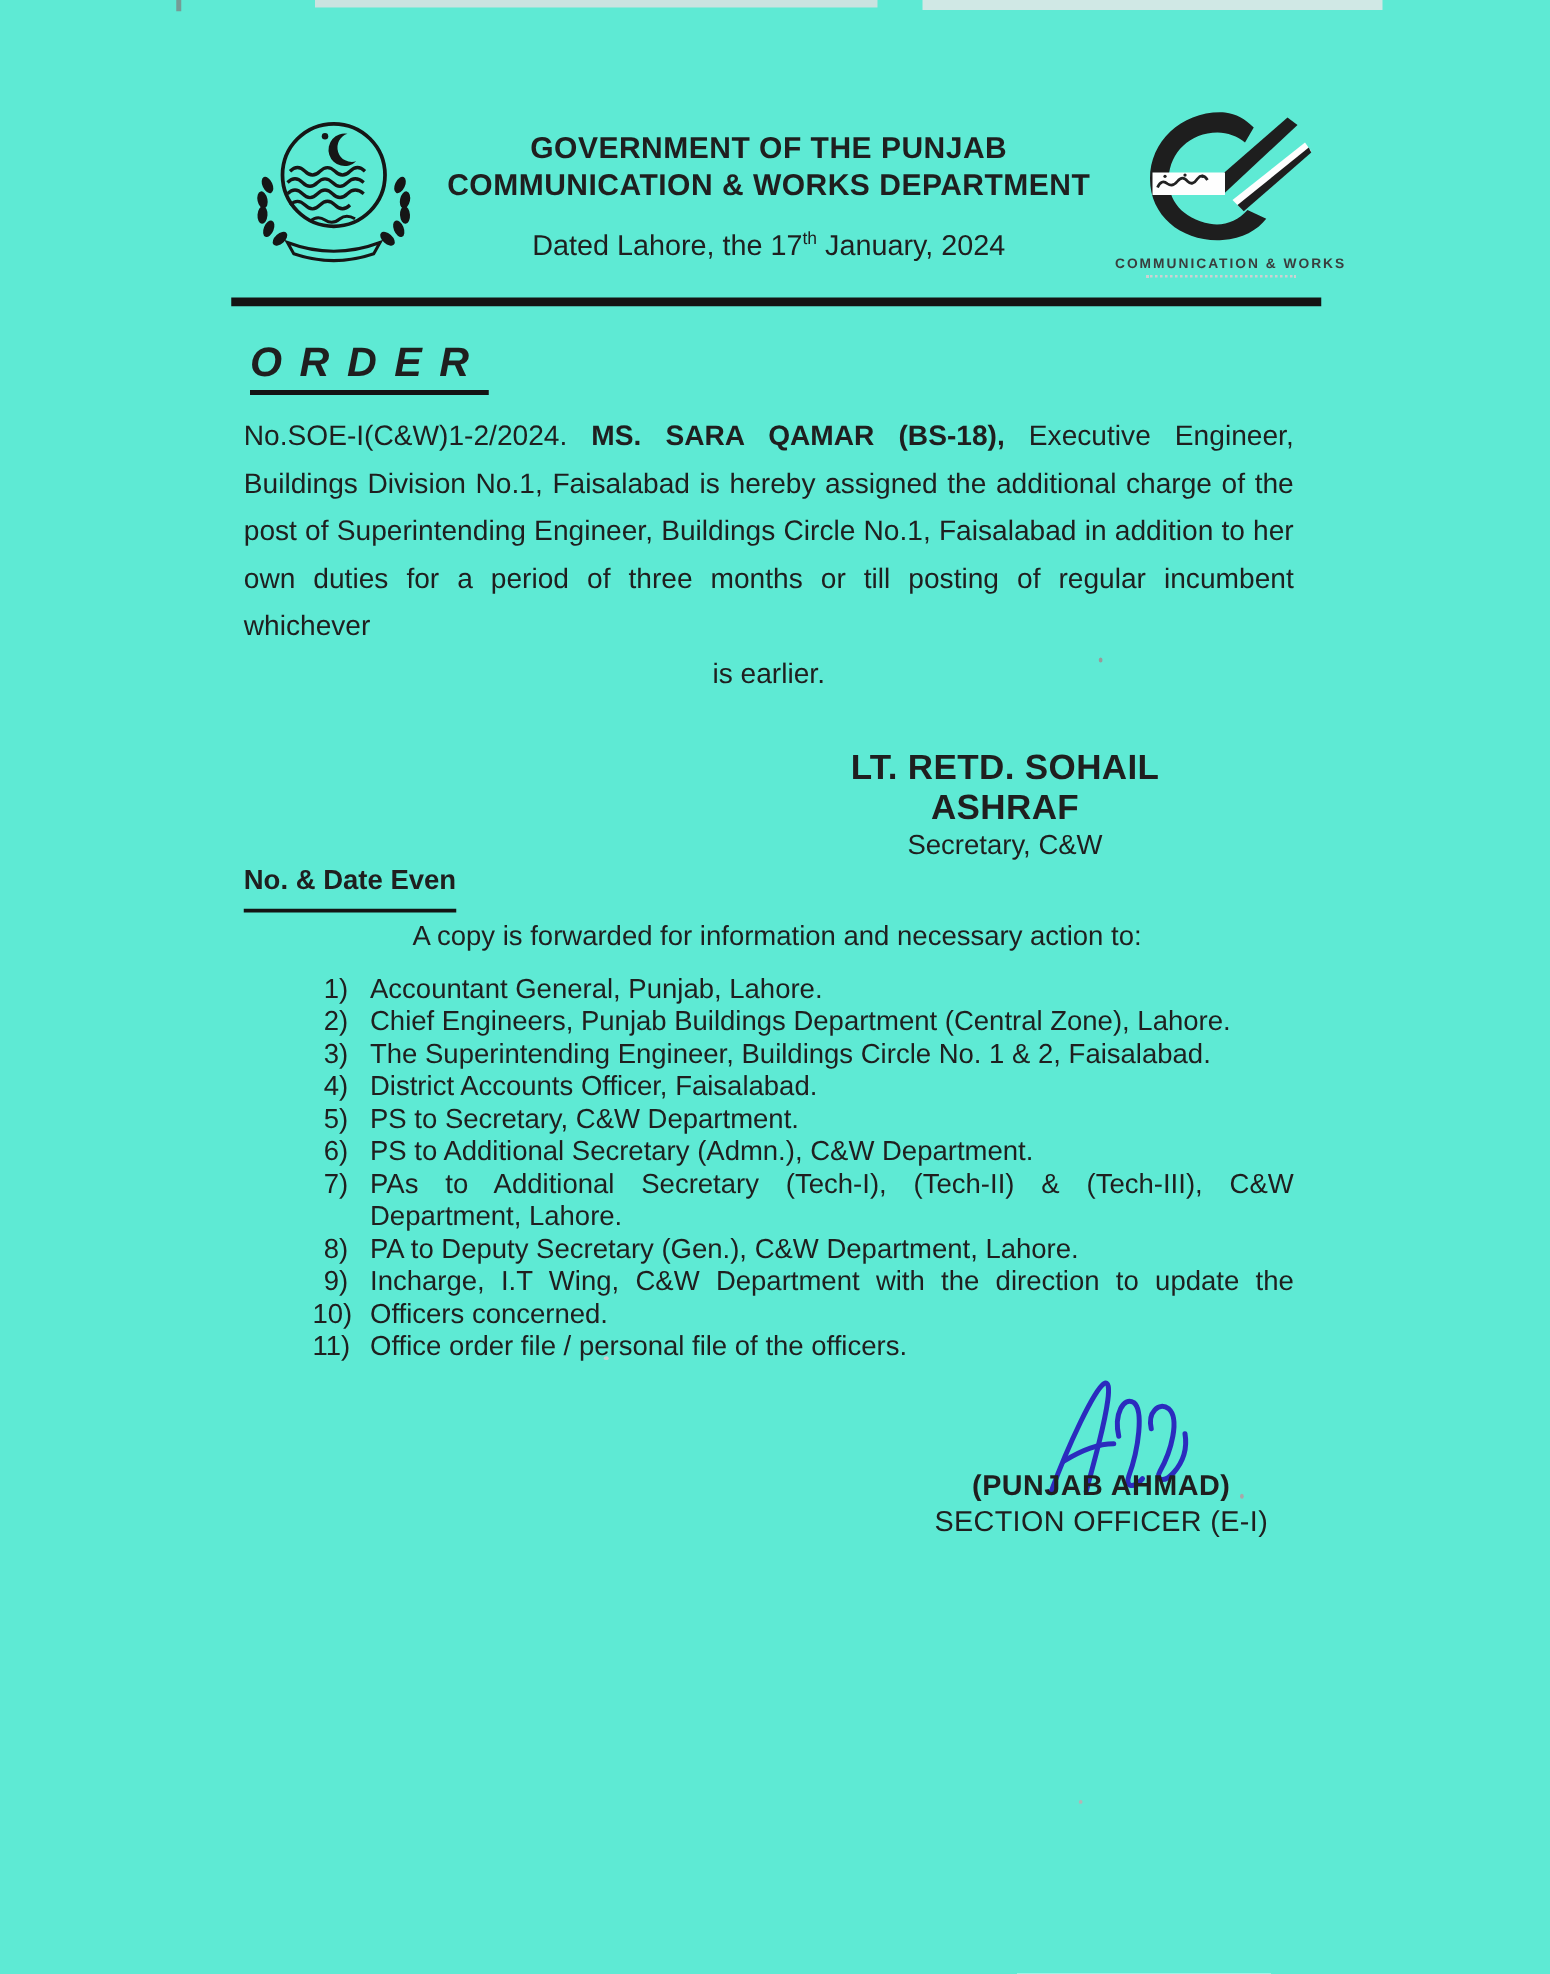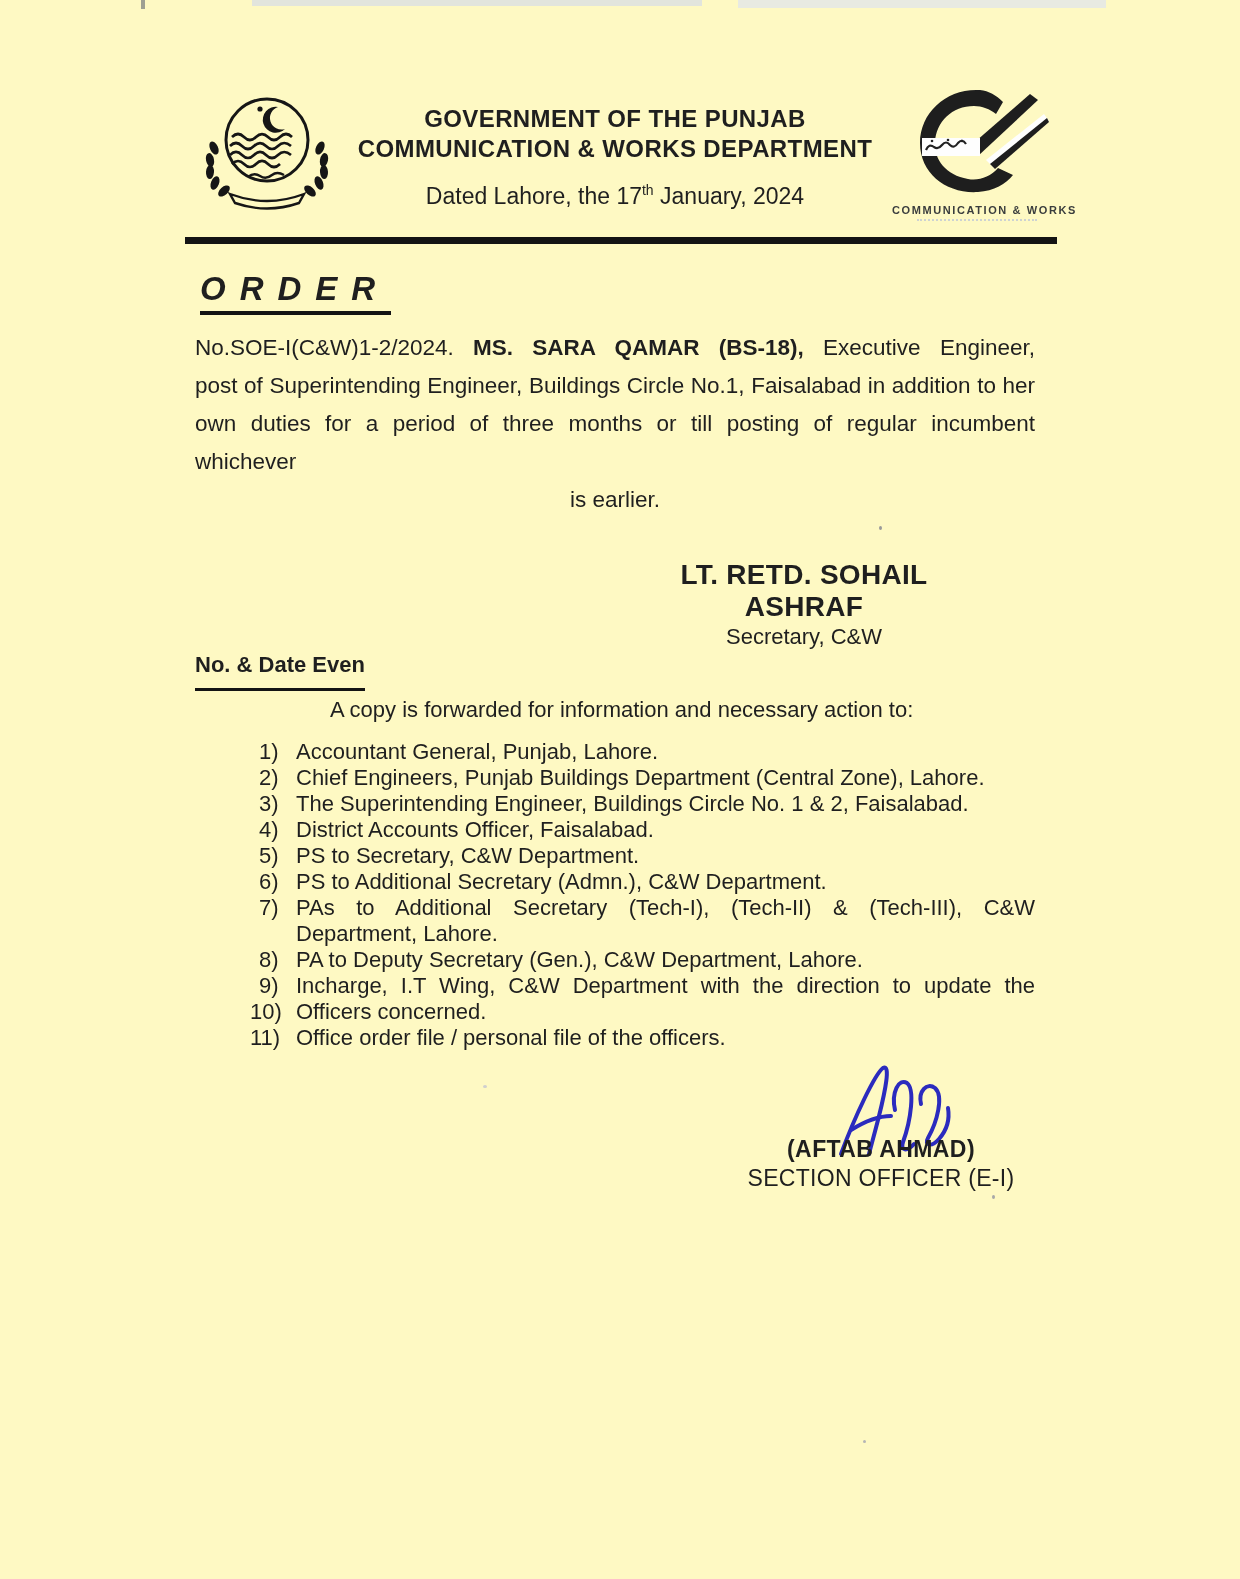--- a/index.html
+++ b/index.html
@@ -1,21 +1,21 @@
 <!DOCTYPE html>
 <html><head>
 <meta charset="utf-8">
 <style>
   * { margin:0; padding:0; box-sizing:border-box; }
   html,body { background:#ffffff; }
   .page {
     position:relative;
     width:1240px; height:1579px;
     margin:0 auto;
-    background:#fef9c3;
+    background:#5eead4;
     color:#1f1f1f;
     font-family:"Liberation Sans", sans-serif;
     overflow:hidden;
   }
   
   .artifact { position:absolute; pointer-events:none; }
   .art-tick   { left:141px; top:0; width:4px;  height:9px; background:#7d8282; opacity:.75; }
   .art-band1  { left:252px; top:0; width:450px; height:6px; background:#dde2e2; opacity:.85; }
   .art-band2  { left:738px; top:0; width:368px; height:8px; background:#e4e8e8; opacity:.85; }
   .speck { position:absolute; border-radius:50%; pointer-events:none; }
@@ -172,20 +172,21 @@
   </div>
 
   <div class="rule"></div>
 
   <div class="order-heading-row">
     <div class="order-heading">ORDER</div>
   </div>
 
   <div class="order-para">
     <div class="jline"><span>No.SOE-I(C&amp;W)1-2/2024.</span> <span class="bold">MS. SARA QAMAR (BS-18),</span> <span>Executive Engineer,</span></div>
+    <div class="jline">Buildings Division No.1, Faisalabad is hereby assigned the additional charge of the</div>
     <div class="jline">post of Superintending Engineer, Buildings Circle No.1, Faisalabad in addition to her</div>
     <div class="jline">own duties for a period of three months or till posting of regular incumbent whichever</div>
     <div class="lline">is earlier.</div>
   </div>
 
   <div class="signatory">
     <div class="signatory-name">LT. RETD. SOHAIL ASHRAF</div>
     <div class="signatory-title">Secretary, C&amp;W</div>
   </div>
 
@@ -266,17 +267,17 @@
 
   <div class="bottom-sig">
     <svg class="sig-scrawl" viewBox="0 0 126 108" aria-hidden="true">
       <g fill="none" stroke="#2b2bbe" stroke-width="4" stroke-linecap="round">
         <path d="M8,96 C22,58 42,16 50,10 C58,5 52,34 46,58 C42,74 38,88 36,96"></path>
         <path d="M18,72 C34,62 48,58 58,58"></path>
         <path d="M62,52 C58,34 66,20 74,25 C82,31 78,62 70,84 C67,93 74,94 81,86"></path>
         <path d="M88,46 C85,33 94,24 102,30 C111,38 104,64 95,80 C91,87 98,90 106,81 C113,73 117,62 115,50"></path>
       </g>
     </svg>
-    <div class="sig-name">(AFTAB AHMAD)</div>
+    <div class="sig-name">(PUNJAB AHMAD)</div>
     <div class="sig-title">SECTION OFFICER (E-I)</div>
   </div>
 
 </div>
 
 </body></html>

